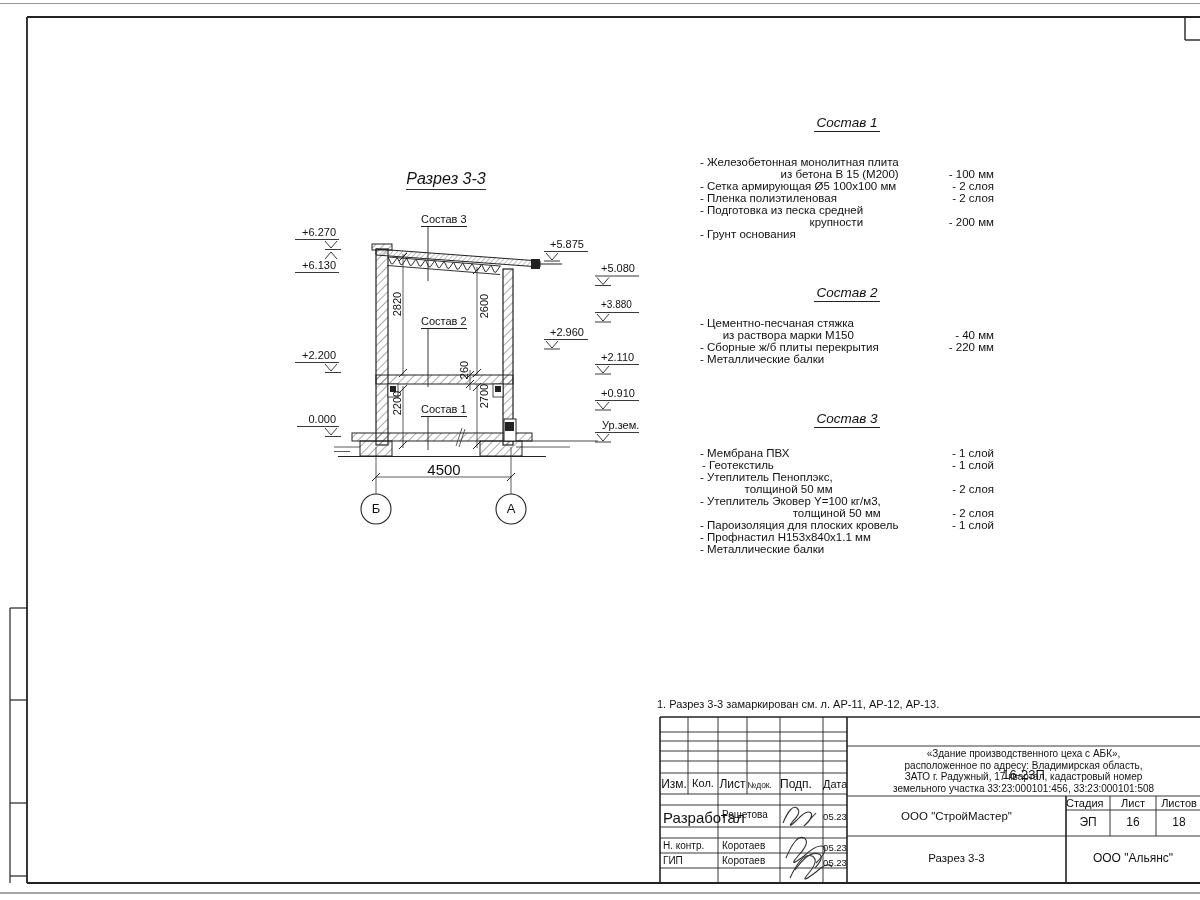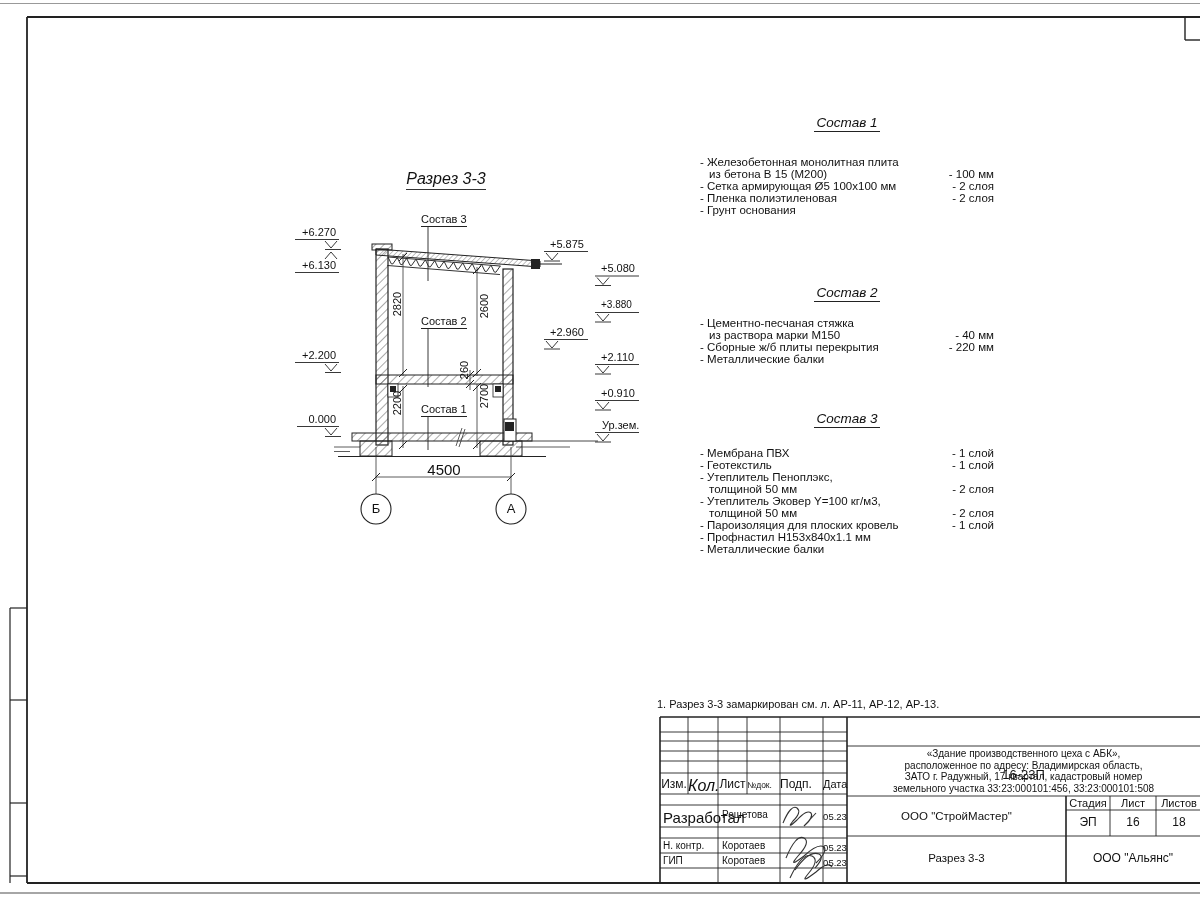--- a/index.html
+++ b/index.html
@@ -10,21 +10,21 @@
   .ctr{text-align:center;}
   .rgt{text-align:right;}
   .rot{transform:rotate(-90deg);}
   .underl{border-bottom:1.2px solid #222;padding-bottom:1px;}
   .it{font-style:italic;}
   .comp{position:absolute;left:700px;width:294px;}
   .comp-title{text-align:center;font-size:13.5px;font-style:italic;}
   .comp-title span{border-bottom:1px solid #222;padding:0 3px 1px 3px;}
   .comp-row{display:flex;justify-content:space-between;align-items:flex-end;
     font-size:11.5px;line-height:12px;}
-  .nm{white-space:pre-line;padding-left:9px;text-indent:-9px;}
+  .nm{white-space:pre-line;padding-left:9px;text-indent:-9px;text-align:right;}
   .val{white-space:nowrap;padding-left:8px;}
   .pre{white-space:pre-line;text-align:center;}
 </style>
 </head>
 <body>
 
 <div id="sheet">
 
   <svg class="linework" width="1200" height="900" viewBox="0 0 1200 900">
     <defs>
@@ -235,20 +235,25 @@
         </div>
       <div class="comp-row">
           <span class="nm">- Сетка армирующая Ø5 100х100 мм</span>
           <span class="val">- 2 слоя</span>
         </div>
       <div class="comp-row">
           <span class="nm">- Пленка полиэтиленовая</span>
           <span class="val">- 2 слоя</span>
         </div>
       <div class="comp-row">
+          <span class="nm">- Подготовка из песка средней
+крупности</span>
+          <span class="val">- 200 мм</span>
+        </div>
+      <div class="comp-row">
           <span class="nm">- Грунт основания</span>
           <span class="val"></span>
         </div>
     </div>
   </div>
 
   <div class="comp" style="top:285px;">
     <div class="comp-title"><span>Состав 2</span></div>
     <div class="comp-items" style="margin-top:17px;">
       <div class="comp-row">
@@ -299,21 +304,21 @@
       <div class="comp-row">
           <span class="nm">- Металлические балки</span>
           <span class="val"></span>
         </div>
     </div>
   </div>
 
   <div class="t" style="left:657px;top:698px;font-size:11px;">1. Разрез 3-3 замаркирован см. л. АР-11, АР-12, АР-13.</div>
 
   <div class="t ctr" style="left:660px;top:777px;width:28px;font-size:12px;">Изм.</div>
-  <div class="t ctr" style="left:688px;top:777px;width:30px;font-size:16px;font-style:italic;">Кол.</div>
+  <div class="t ctr" style="left:688px;top:777px;width:30px;font-size:11px;">Кол.</div>
   <div class="t ctr" style="left:718px;top:777px;width:29px;font-size:12px;">Лист</div>
   <div class="t ctr" style="left:747px;top:780px;width:25px;font-size:8.5px;">№док.</div>
   <div class="t ctr" style="left:780px;top:777px;width:23px;font-size:12px;">Подп.</div>
   <div class="t ctr" style="left:823px;top:778px;width:24px;font-size:11px;">Дата</div>
 
   <div class="t" style="left:663px;top:809px;font-size:15px;">Разработал</div>
   <div class="t" style="left:722px;top:809px;font-size:10px;">Решетова</div>
   <div class="t ctr" style="left:823px;top:811px;width:24px;font-size:9.5px;">05.23</div>
 
   <div class="t" style="left:663px;top:840px;font-size:10px;">Н. контр.</div>
@@ -325,21 +330,21 @@
   <div class="t ctr" style="left:823px;top:857px;width:24px;font-size:9.5px;">05.23</div>
 
   <div class="t ctr" style="left:847px;top:723px;width:353px;font-size:13px;margin-top:44px;">16-23П</div>
   <div class="t ctr pre" style="left:850px;top:748px;width:347px;font-size:10px;line-height:11.5px;white-space:pre-line;">«Здание производственного цеха с АБК»,
 расположенное по адресу: Владимирская область,
 ЗАТО г. Радужный, 17 квартал, кадастровый номер
 земельного участка 33:23:000101:456, 33:23:000101:508</div>
   <div class="t ctr" style="left:847px;top:810px;width:219px;font-size:11.5px;">ООО "СтройМастер"</div>
   <div class="t ctr" style="left:847px;top:852px;width:219px;font-size:11.5px;">Разрез 3-3</div>
 
-  <div class="t ctr" style="left:1066px;top:797px;width:44px;font-size:11px;">Стадия</div>
+  <div class="t ctr" style="left:1066px;top:797px;width:32px;font-size:11px;">Стадия</div>
   <div class="t ctr" style="left:1110px;top:797px;width:46px;font-size:11px;">Лист</div>
   <div class="t ctr" style="left:1156px;top:797px;width:46px;font-size:11px;">Листов</div>
   <div class="t ctr" style="left:1066px;top:815px;width:44px;font-size:12px;">ЭП</div>
   <div class="t ctr" style="left:1110px;top:815px;width:46px;font-size:12px;">16</div>
   <div class="t ctr" style="left:1156px;top:815px;width:46px;font-size:12px;">18</div>
   <div class="t ctr" style="left:1066px;top:851px;width:134px;font-size:12px;">ООО "Альянс"</div>
 
 </div>
 
 </body></html>

